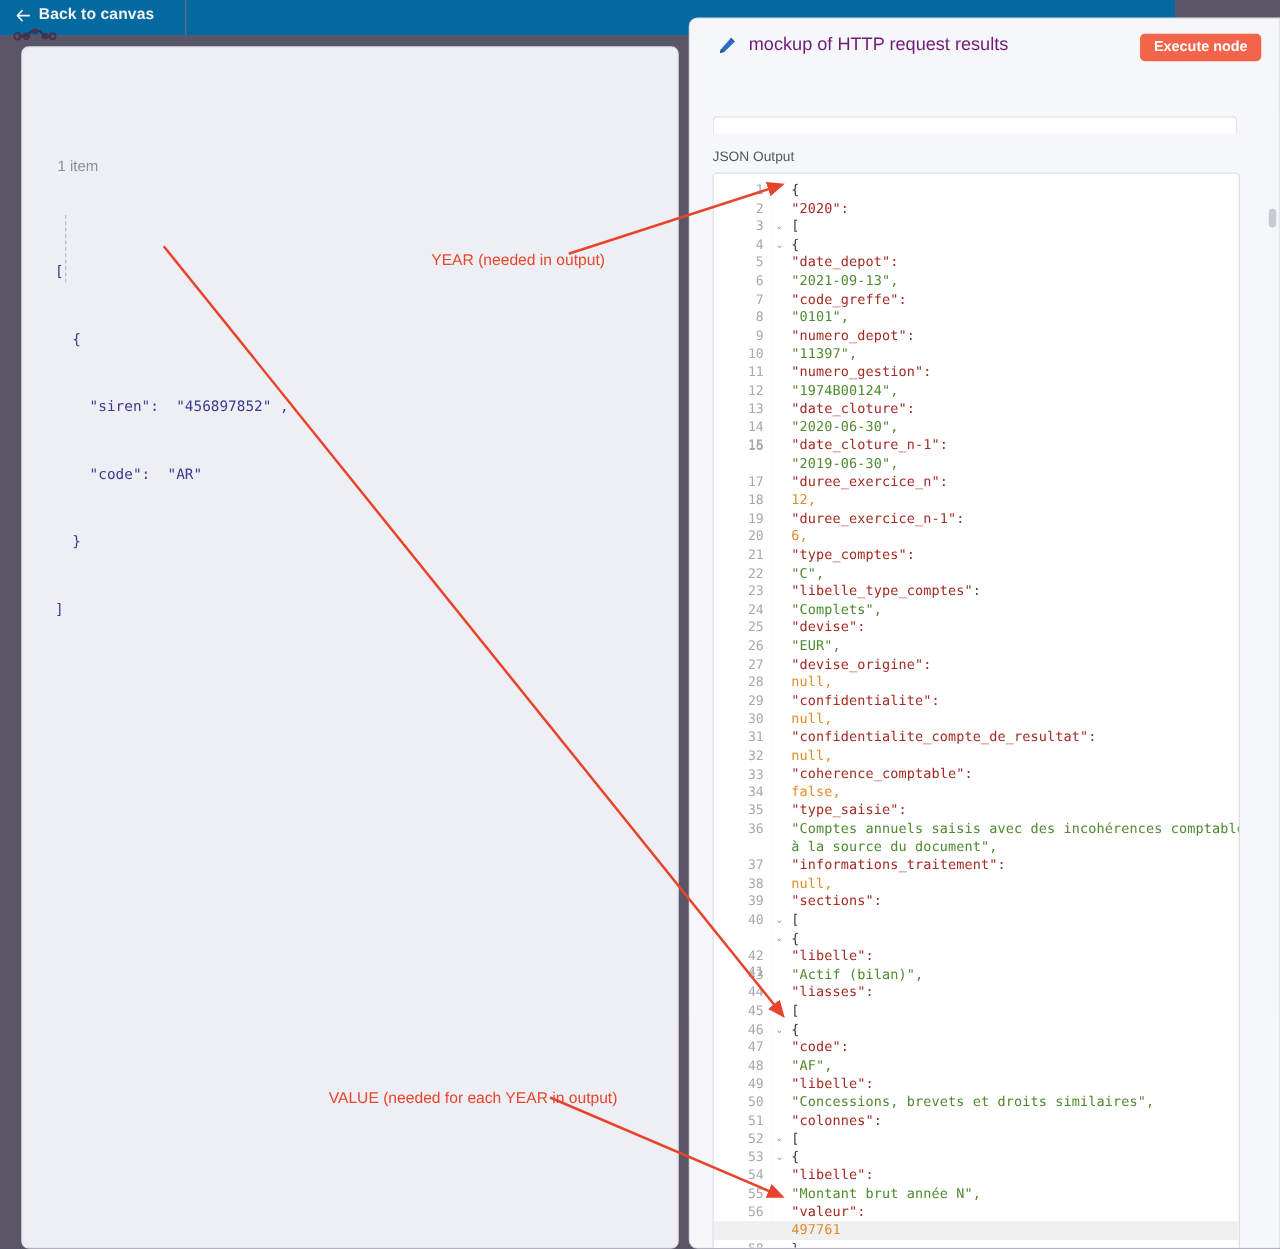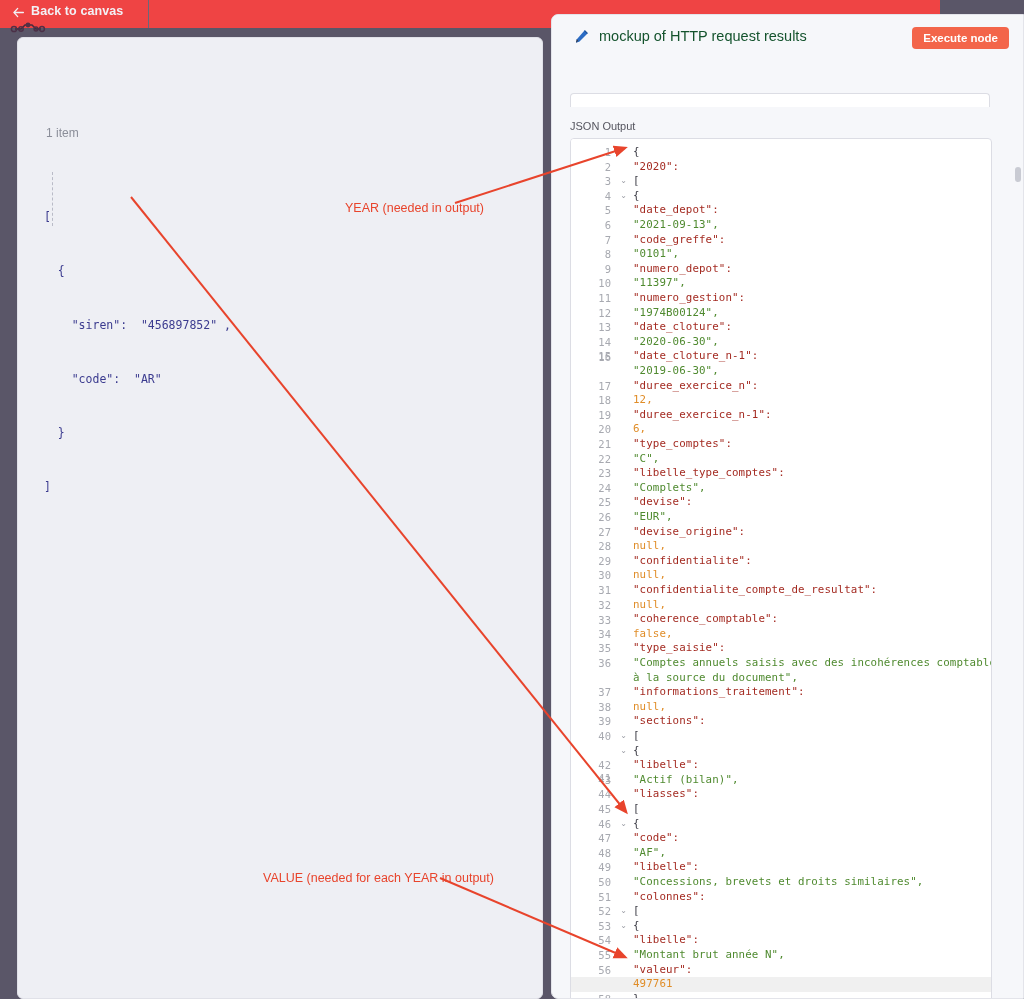--- a/index.html
+++ b/index.html
@@ -7,21 +7,21 @@
     width:1024px; height:999px; overflow:hidden;
     background:#5a5668;
     font-family:"Liberation Sans", sans-serif;
     -webkit-font-smoothing:antialiased;
   }
   #root { position:relative; width:1024px; height:999px; }
 
   
   .topbar{
     position:absolute; left:0; top:0; width:940px; height:28px;
-    background:#ef4444;
+    background:#0369a1;
   }
   .back-wrap{
     position:absolute; left:12px; top:4px;
     display:flex; align-items:center; gap:6px;
     color:#f2f1f5; font-size:12.5px; font-weight:600;
     letter-spacing:.1px; white-space:nowrap;
   }
   .arrow-left{ display:inline-block; width:13px; height:13px; position:relative; top:1px;}
   .logo{
     position:absolute; left:10px; top:17px; width:40px; height:20px; opacity:.95;
@@ -92,21 +92,21 @@
     background:#f6f7fa; border:1px solid #e3e4ea; border-radius:7px 0 0 7px;
     box-sizing:border-box; overflow:hidden;
   }
   .ndv-head{
     position:absolute; left:0; top:0; width:100%; height:46px;
     background:#f6f7fa;
   }
   .ndv-title{
     position:absolute; left:22px; top:13px;
     display:flex; align-items:center; gap:10px;
-    font-size:14.5px; color:#14532d; font-weight:400;
+    font-size:14.5px; color:#701a75; font-weight:400;
   }
   .pencil{ width:15px; height:15px; display:block; }
   .execbtn{
     position:absolute; right:14px; top:12px; height:22px;
     background:#f3654a; color:#fff; font-size:11.5px; font-weight:600;
     border:none; border-radius:4px; padding:0 11px; cursor:pointer;
     display:flex; align-items:center;
   }
   .tabs{
     position:absolute; left:0; top:46px; width:100%; height:27px;

